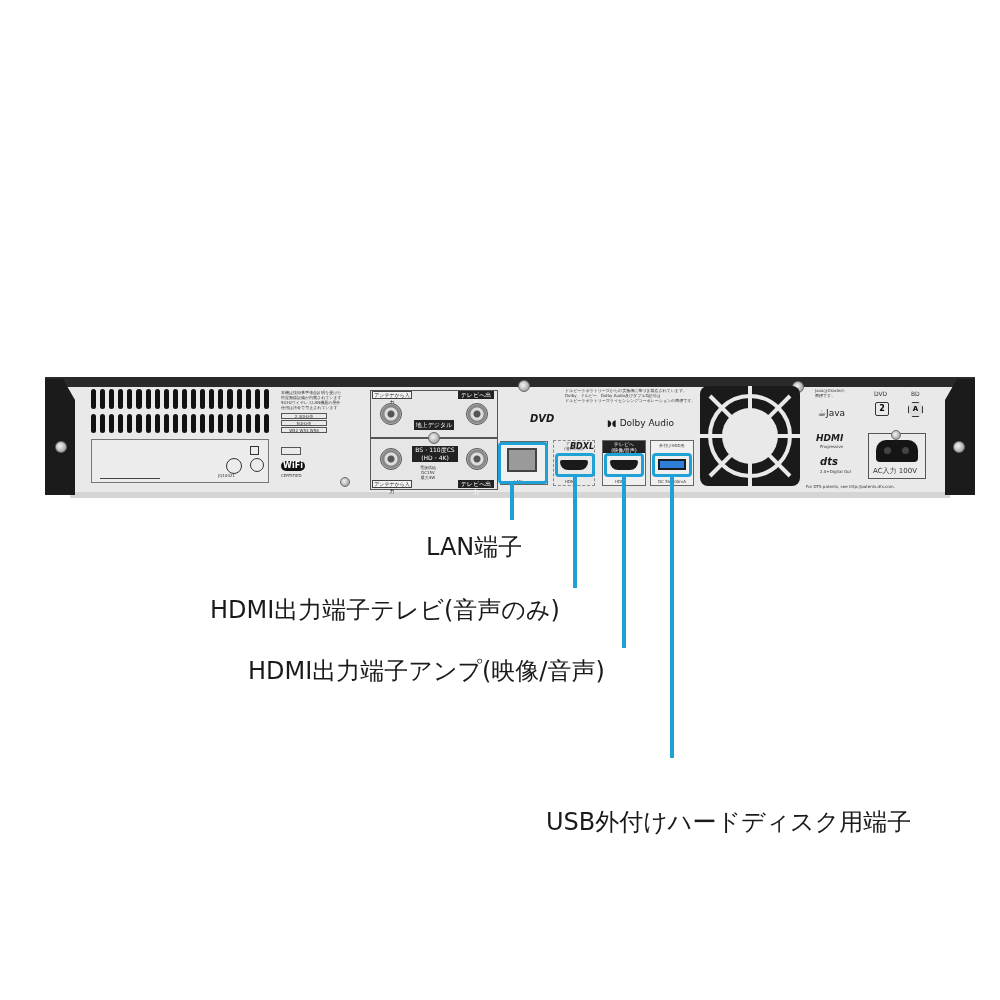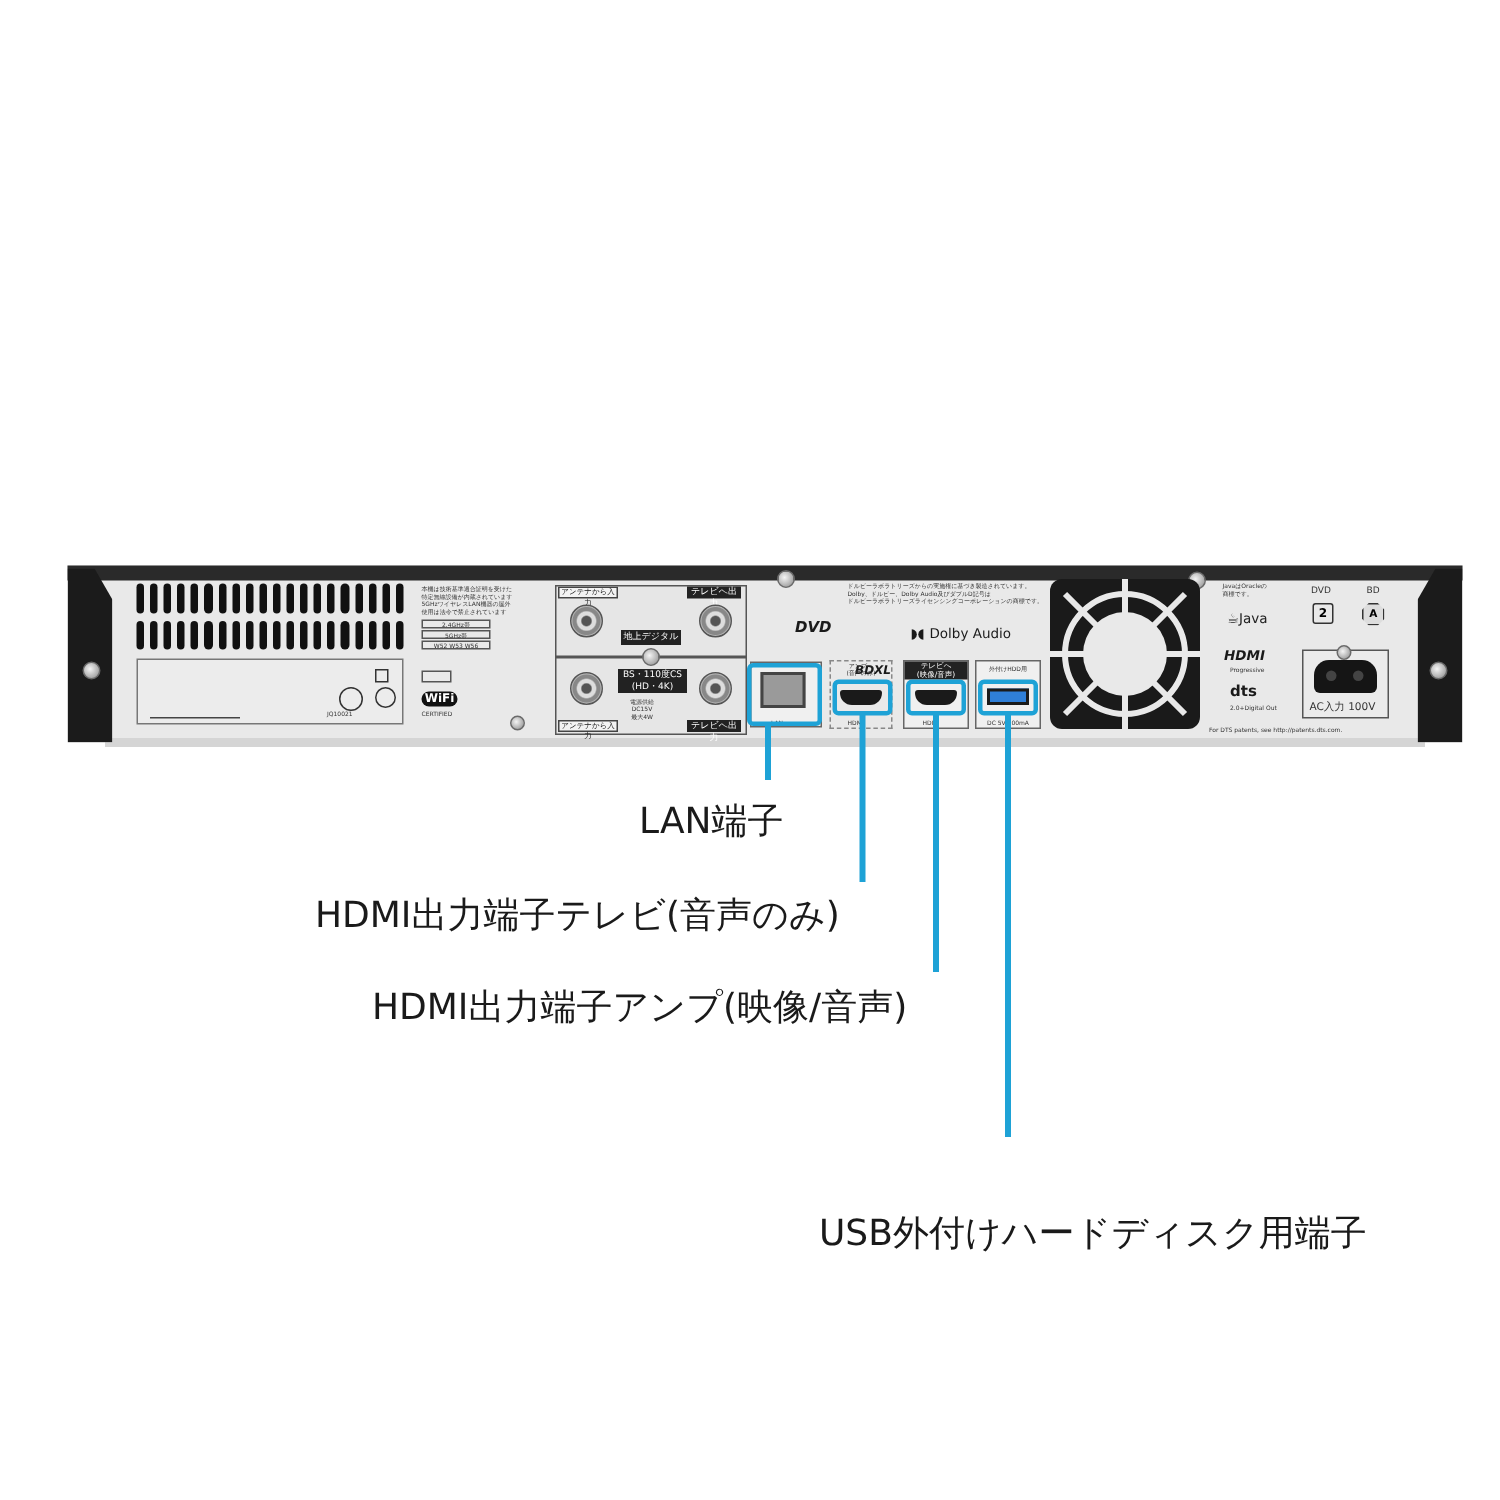--- a/index.html
+++ b/index.html
@@ -18,21 +18,21 @@
   .box-outline { border:1px solid #555; box-sizing:border-box; }
   .ant-box { background:#e6e6e6; border:1px solid #555; box-sizing:border-box; }
   .coax { width:22px; height:22px; border-radius:50%; background:radial-gradient(circle, #555 0 3px, #ddd 4px 6px, #888 7px 9px, #ccc 10px); border:1px solid #555; box-sizing:border-box; }
   .label-black { background:#222; color:#fff; font-size:6px; text-align:center; line-height:8px; }
   .label-outline { border:1px solid #444; font-size:5px; color:#222; text-align:center; line-height:7px; box-sizing:border-box; background:#f3f3f3; }
   .port-box { border:1px solid #666; box-sizing:border-box; background:#f0f0f0; }
   .hl { border:3px solid #1ea2d6; border-radius:4px; box-sizing:border-box; }
   .hdmi { background:#1a1a1a; border-radius:2px 2px 8px 8px; }
   .usb { background:#2f7fd8; border:2px solid #1b1b1b; box-sizing:border-box; }
   .rj45 { background:#9a9a9a; border:2px solid #444; box-sizing:border-box; }
-  .logo { font-weight:bold; color:#1a1a1a; }
+  .logo { font-weight:bold; color:#1a1a1a;font-style:italic; }
   .fan { left:700px; top:386px; width:100px; height:100px; background:#1a1a1a; border-radius:8px; overflow:hidden; }
   .fan-ring { left:722px; top:408px; width:56px; height:56px; border-radius:50%; background:#e9e9e9; }
   .ac-box { left:868px; top:433px; width:58px; height:46px; border:1px solid #555; box-sizing:border-box; background:#ebebeb; }
   .ac-inlet { left:876px; top:440px; width:42px; height:22px; background:#151515; border-radius:10px 10px 4px 4px; }
   .callout-line { background:#1ea2d6; width:4px; }
   .callout-label { font-family:"DejaVu Sans", sans-serif; font-size:24px; color:#1a1a1a; white-space:nowrap; letter-spacing:0px; }
 </style>
 </head>
 <body>
 

